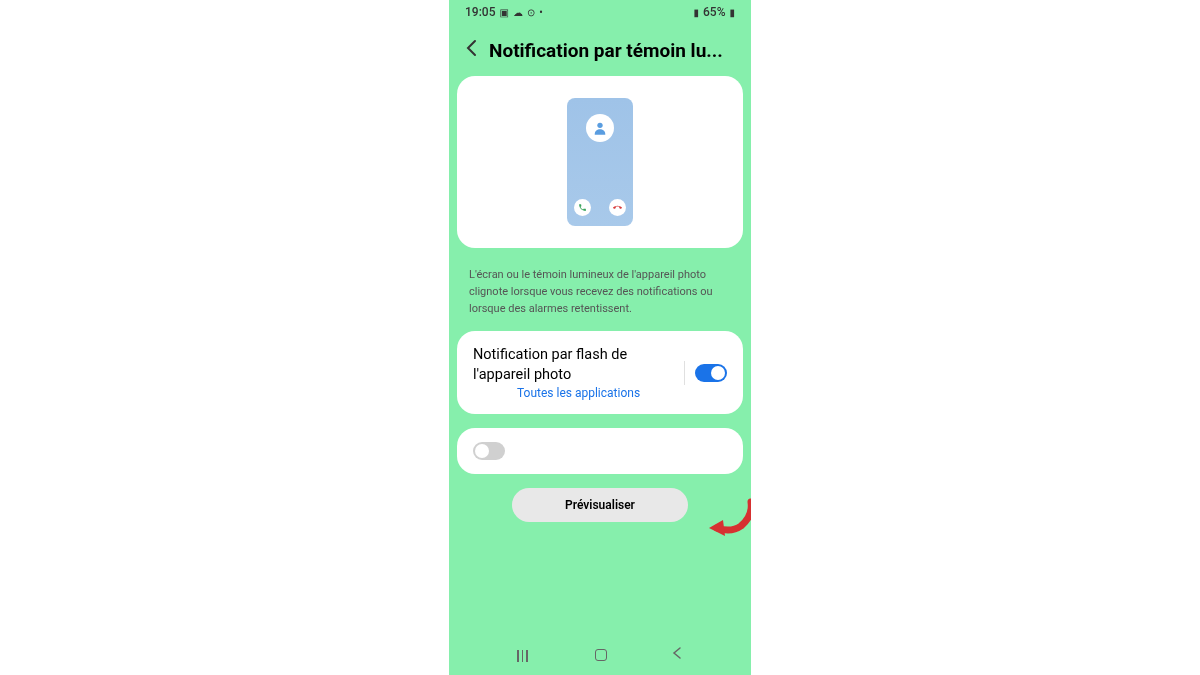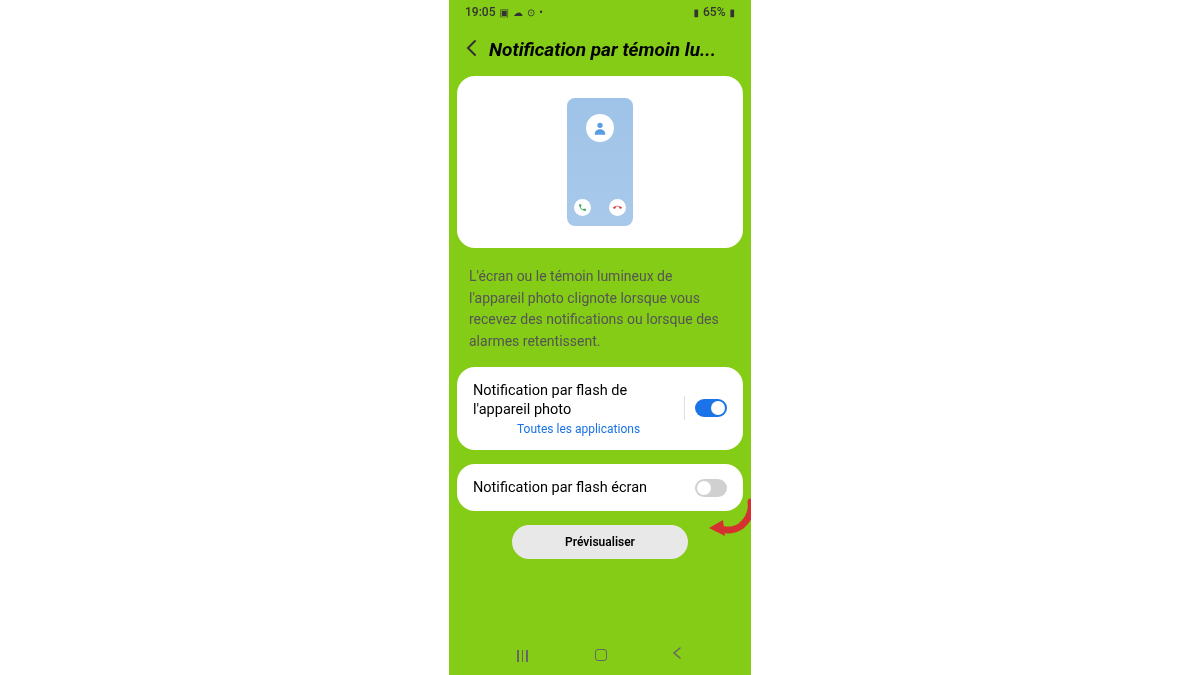--- a/index.html
+++ b/index.html
@@ -12,21 +12,21 @@
       width: 1200px;
       height: 675px;
       background: #ffffff;
       display: flex;
       align-items: center;
       justify-content: center;
     }
     .phone-frame {
       width: 302px;
       height: 675px;
-      background: #84cc16;
+      background: #86efac;
       position: relative;
       overflow: hidden;
     }
     .status-bar {
       height: 24px;
       display: flex;
       justify-content: space-between;
       align-items: center;
       padding: 0 16px;
       font-size: 12px;
@@ -41,23 +41,23 @@
     .status-right {
       display: flex;
       align-items: center;
       gap: 4px;
     }
     .status-icon {
       font-size: 10px;
     }
     .header {
       display: flex;
+      align-items: center;
       padding: 14px 16px;
       gap: 12px;
-      font-style: italic;
     }
     .back-chevron {
       font-size: 20px;
       color: #333;
       cursor: pointer;
     }
     .header-title {
       font-size: 19px;
       font-weight: 700;
       color: #000;
@@ -112,21 +112,21 @@
       display: flex;
       align-items: center;
       justify-content: center;
     }
     .call-icon {
       width: 9px;
       height: 9px;
     }
     .description {
       padding: 18px 20px 14px;
-      font-size: 14px;
+      font-size: 11px;
       line-height: 1.55;
       color: #555;
     }
     .setting-card {
       margin: 0 8px 14px;
       background: #ffffff;
       border-radius: 18px;
       padding: 14px 16px;
     }
     .setting-row {
@@ -298,23 +298,20 @@
       </div>
       <div class="toggle-divider"></div>
       <div class="toggle on">
         <div class="toggle-knob"></div>
       </div>
     </div>
   </div>
 
   <div class="setting-card">
     <div class="setting-row">
-      <div class="setting-text">
-        <div class="setting-title">Notification par flash écran</div>
-      </div>
       <div class="toggle off">
         <div class="toggle-knob"></div>
       </div>
     </div>
   </div>
 
   <button class="preview-button">Prévisualiser</button>
 
   <svg class="arrow-annotation" viewBox="0 0 56 42">
     <path d="M 48 4 Q 50 18 38 28 Q 28 35 14 30" stroke="#d63131" stroke-width="7" fill="none" stroke-linecap="round"></path>

